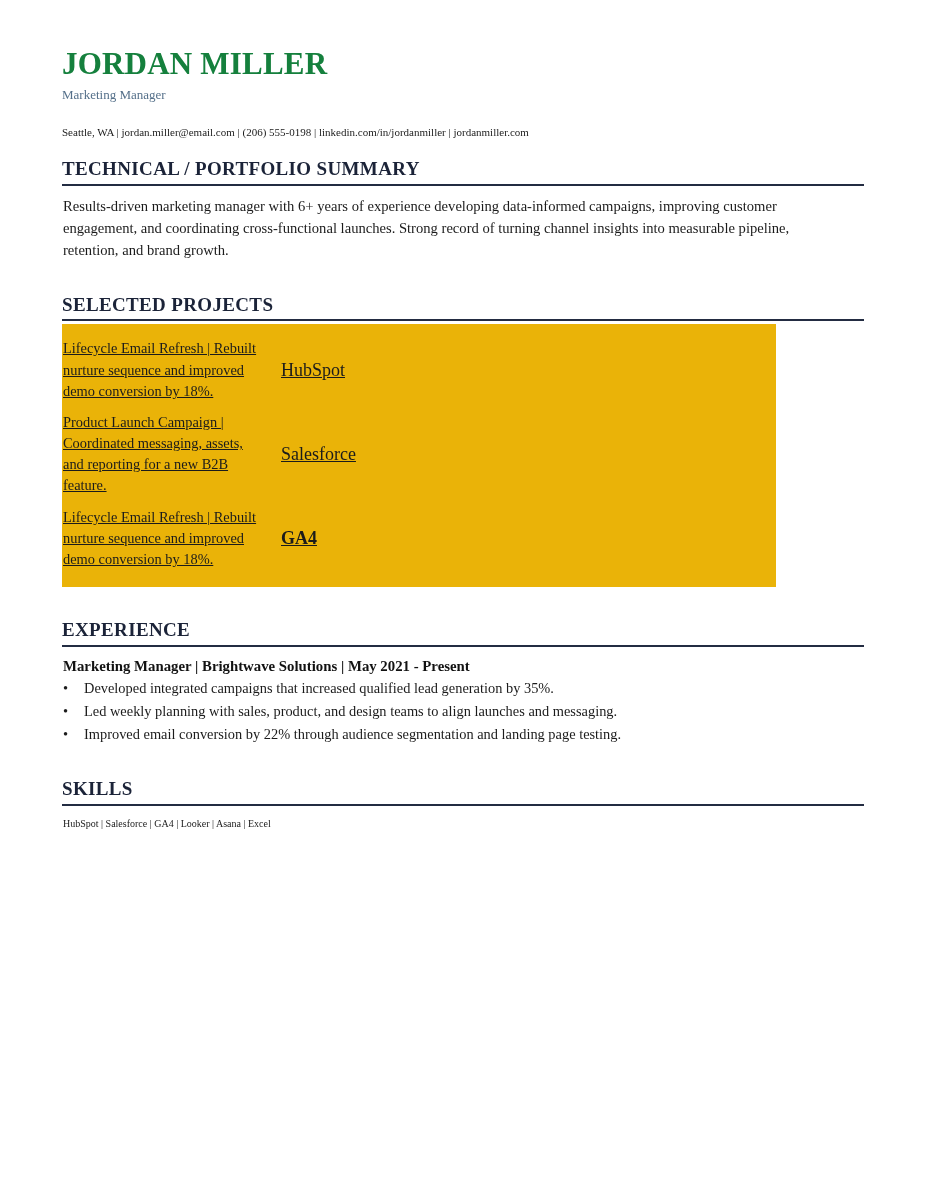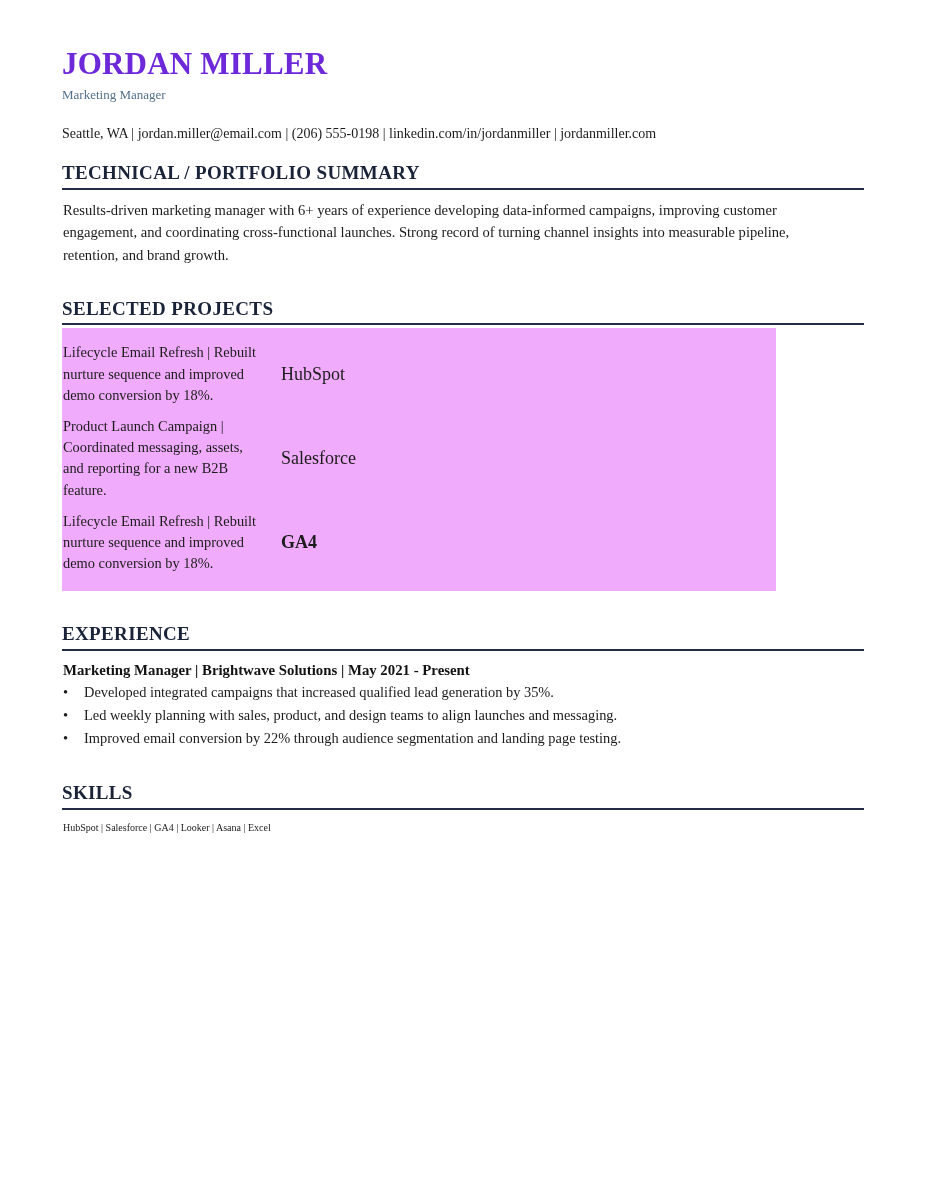--- a/index.html
+++ b/index.html
@@ -19,33 +19,33 @@
     width: 927px;
     height: 1200px;
     box-sizing: border-box;
     padding: 46px 63px 0 62px;
   }
 
   
   .name {
     font-size: 31px;
     font-weight: bold;
-    color: #6d28d9;
+    color: #15803d;
     letter-spacing: 0.2px;
     line-height: 1.18;
     margin: 0 0 4px 0;
   }
   .job-title {
     font-size: 13px;
     color: #55708a;
     line-height: 1.3;
     margin: 0 0 22px 0;
   }
   .contact-line {
-    font-size: 14px;
+    font-size: 11px;
     color: #1b1b1b;
     line-height: 1.35;
     margin: 0 0 18px 0;
   }
 
   
   .section-heading {
     font-size: 19px;
     font-weight: bold;
     color: #1b2338;
@@ -71,24 +71,25 @@
   
   .summary {
     font-size: 14.6px;
     line-height: 1.52;
     margin: 9px 0 4px 1px;
     width: 770px;
   }
 
   
   .projects-wrap {
-    background: #f0abfc;
+    background: #eab308;
     width: 714px;
     margin-top: 3px;
     padding: 9px 0 12px 0;
+    text-decoration: underline;
   }
   .projects-table {
     border-collapse: collapse;
     width: 100%;
   }
   .projects-table td {
     padding: 0;
     vertical-align: middle;
   }
   .proj-desc {

